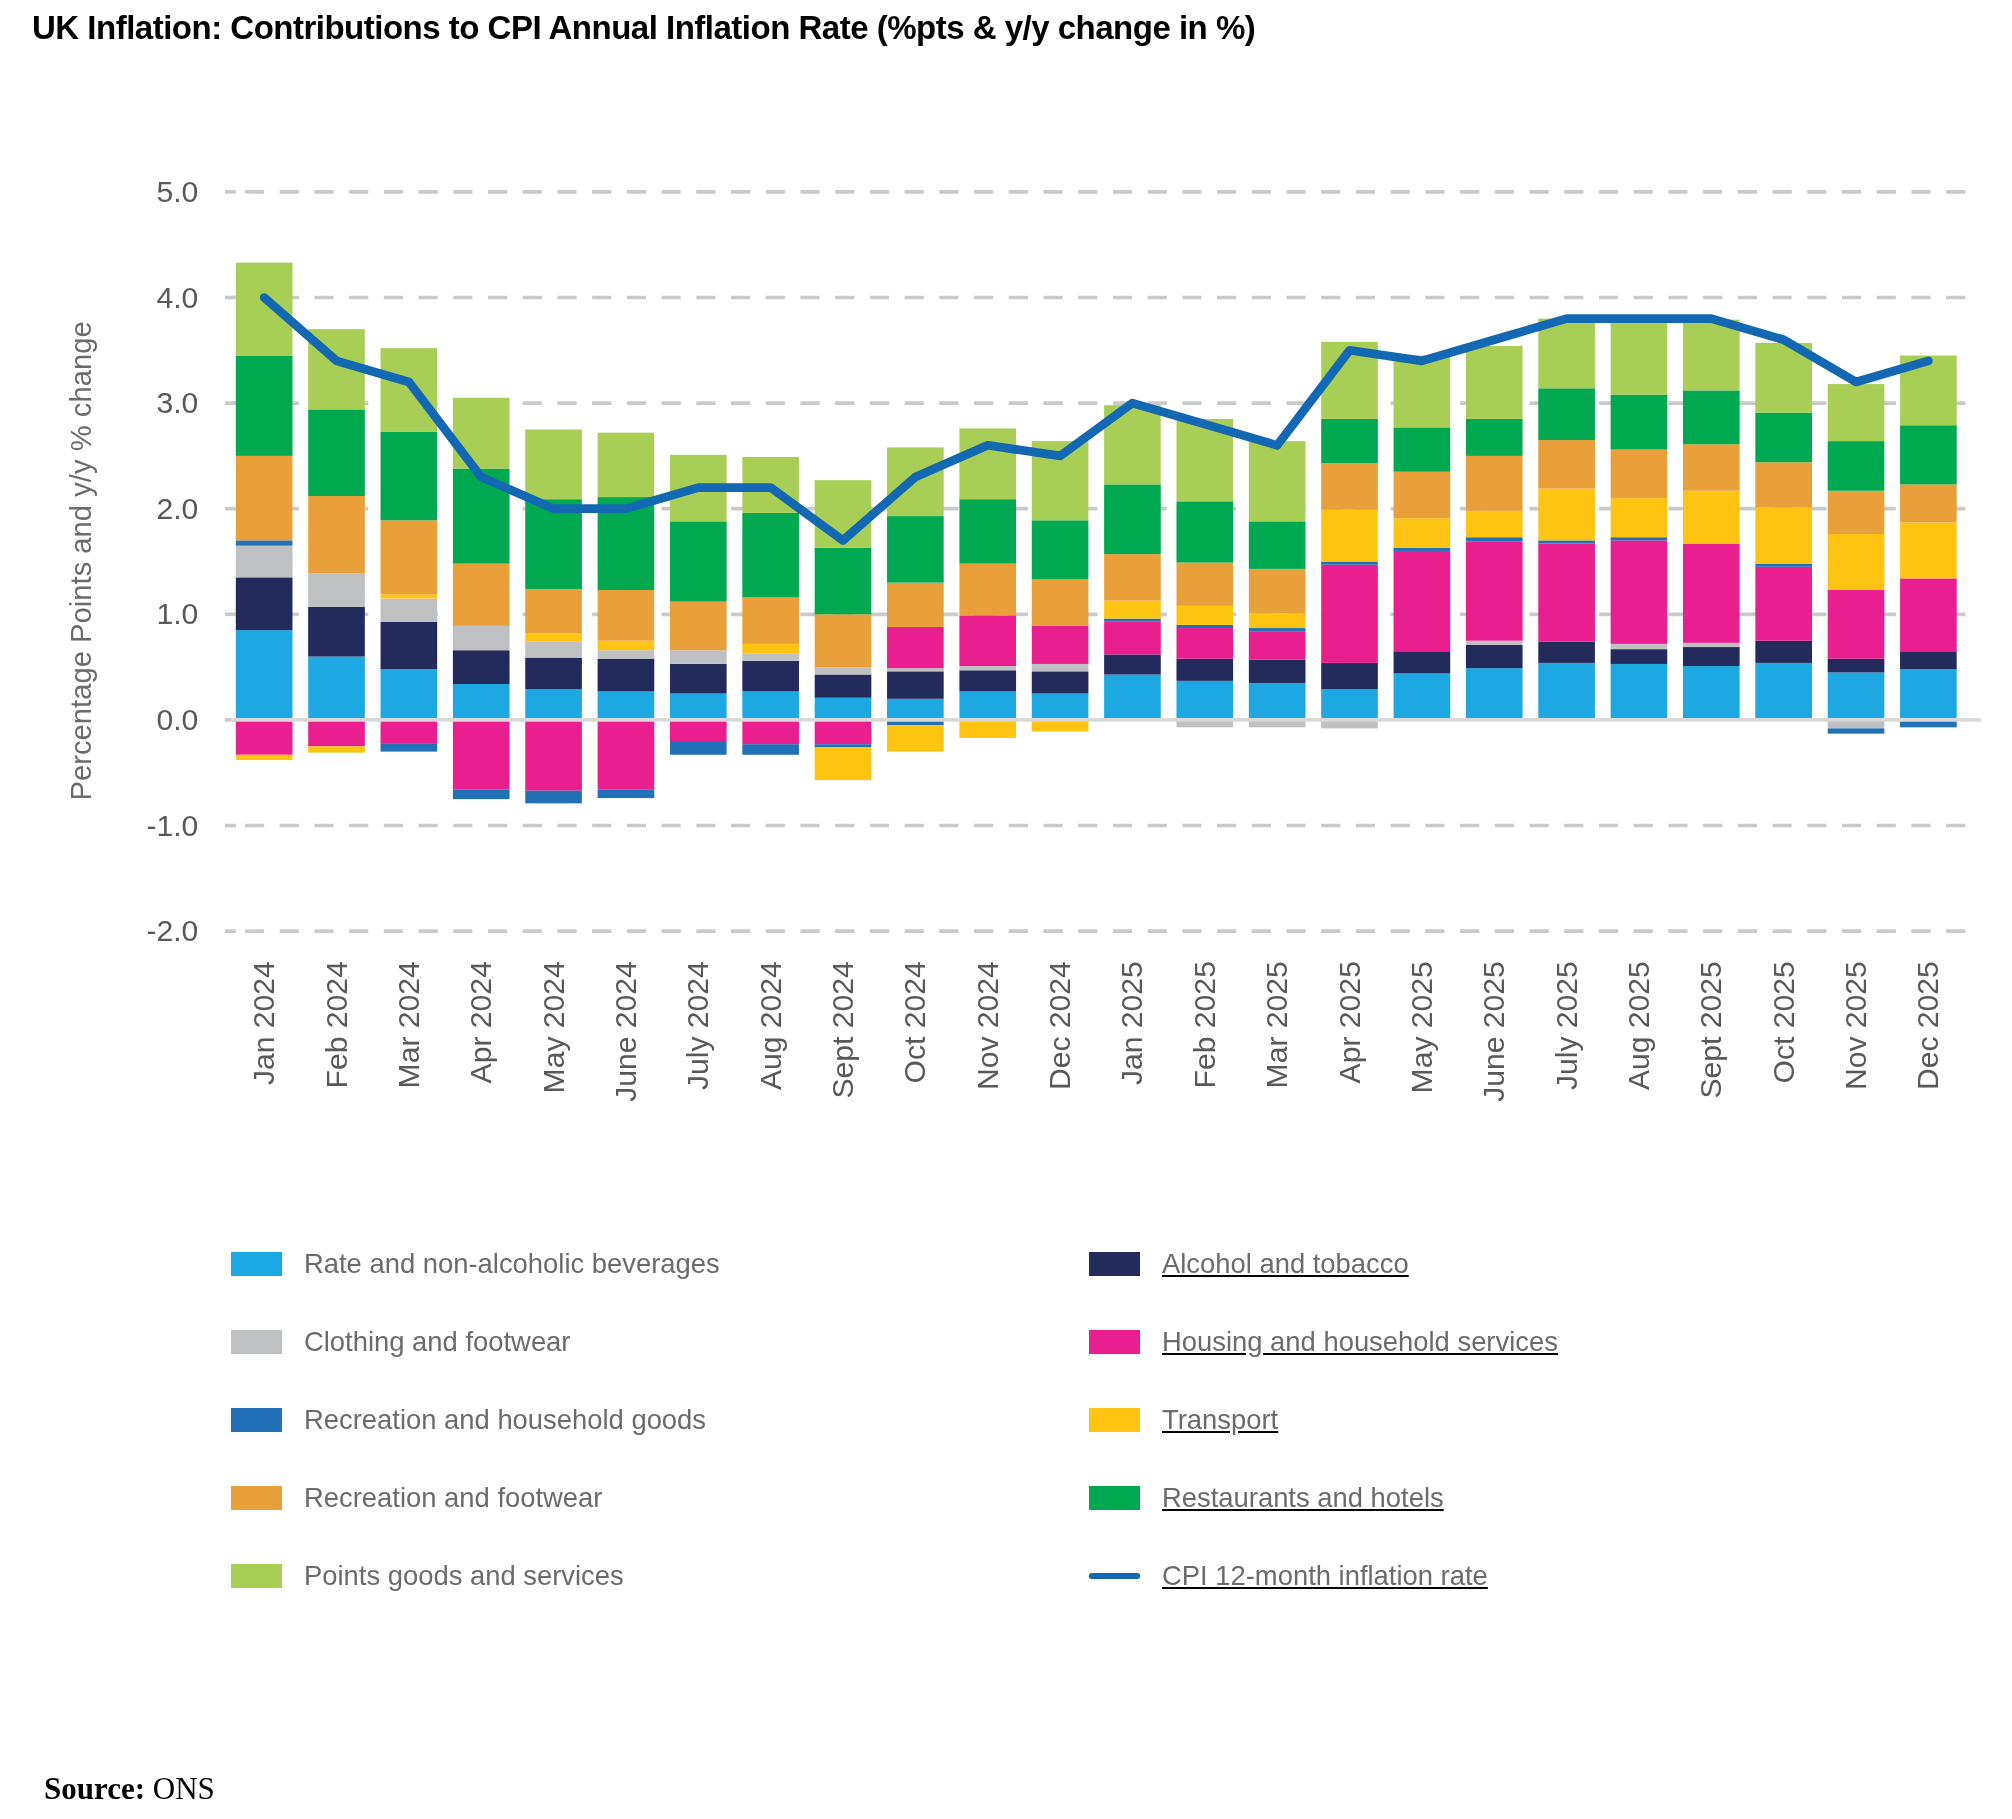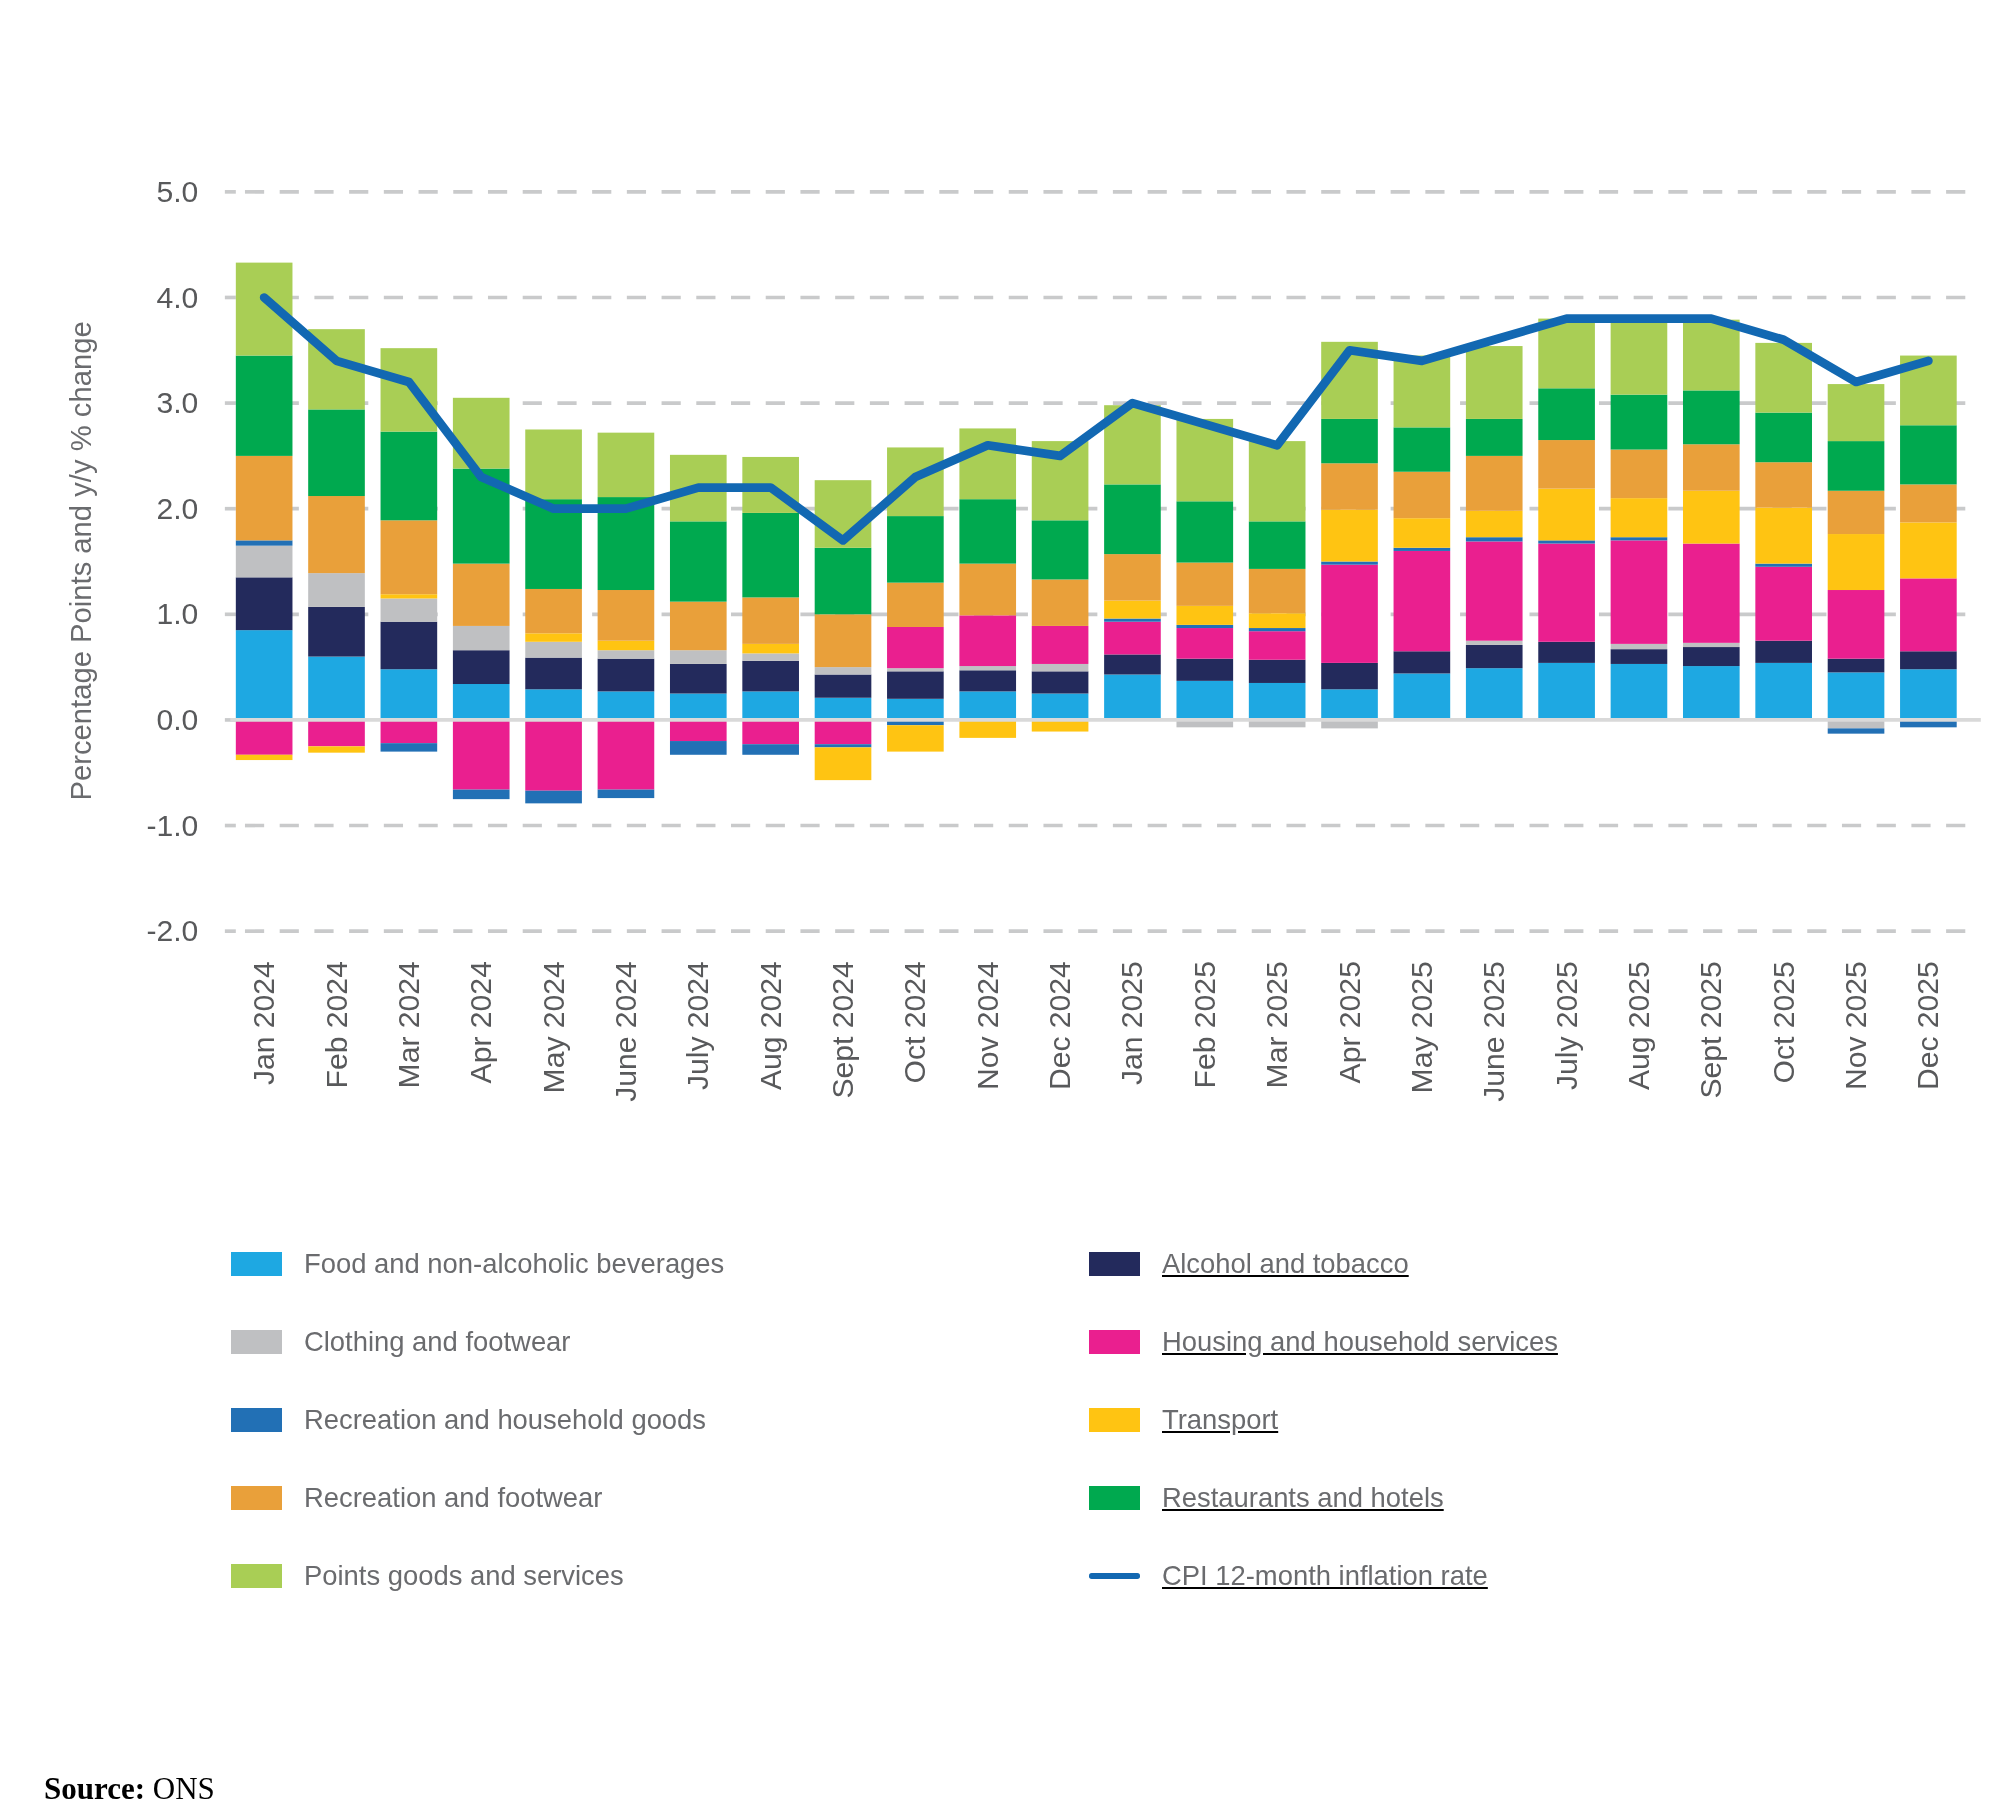--- a/index.html
+++ b/index.html
@@ -55,20 +55,21 @@
     color:#000000;
     font-family:Liberation Serif, serif;
   }
   .source-line .src-label{font-weight:bold;}
 </style>
 </head>
 <body>
 
 <div class="page">
 
+  <div class="chart-title">UK Inflation: Contributions to CPI Annual Inflation Rate (%pts &amp; y/y change in %)</div>
 
   <svg id="chart-svg" width="2012" height="1819" viewBox="0 0 2202 1991">
       <g>
         <line x1="246" y1="210" x2="258" y2="210" stroke="#c9cacb" stroke-width="4"></line>
         <line x1="268" y1="210" x2="2168" y2="210" stroke="#c9cacb" stroke-width="4" stroke-dasharray="21 17"></line>
         <line x1="246" y1="325.6" x2="258" y2="325.6" stroke="#c9cacb" stroke-width="4"></line>
         <line x1="268" y1="325.6" x2="2168" y2="325.6" stroke="#c9cacb" stroke-width="4" stroke-dasharray="21 17"></line>
         <line x1="246" y1="441.20000000000005" x2="258" y2="441.20000000000005" stroke="#c9cacb" stroke-width="4"></line>
         <line x1="268" y1="441.20000000000005" x2="2168" y2="441.20000000000005" stroke="#c9cacb" stroke-width="4" stroke-dasharray="21 17"></line>
         <line x1="246" y1="556.8" x2="258" y2="556.8" stroke="#c9cacb" stroke-width="4"></line>
@@ -373,21 +374,21 @@
         <text transform="translate(1884,1052) rotate(-90)" text-anchor="end">Sept 2025</text>
         <text transform="translate(1963.2,1052) rotate(-90)" text-anchor="end">Oct 2025</text>
         <text transform="translate(2042.4,1052) rotate(-90)" text-anchor="end">Nov 2025</text>
         <text transform="translate(2121.6000000000004,1052) rotate(-90)" text-anchor="end">Dec 2025</text>
       </g>
     </svg>
 
   <div class="legend-col left" id="legend-left">
       <div class="legend-item">
         <div class="legend-swatch" style="background: rgb(30, 168, 226);"></div>
-        <span class="legend-label">Food and non-alcoholic beverages</span>
+        <span class="legend-label">Rate and non-alcoholic beverages</span>
       </div>
       <div class="legend-item">
         <div class="legend-swatch" style="background: rgb(191, 192, 194);"></div>
         <span class="legend-label">Clothing and footwear</span>
       </div>
       <div class="legend-item">
         <div class="legend-swatch" style="background: rgb(34, 112, 181);"></div>
         <span class="legend-label">Recreation and household goods</span>
       </div>
       <div class="legend-item">

